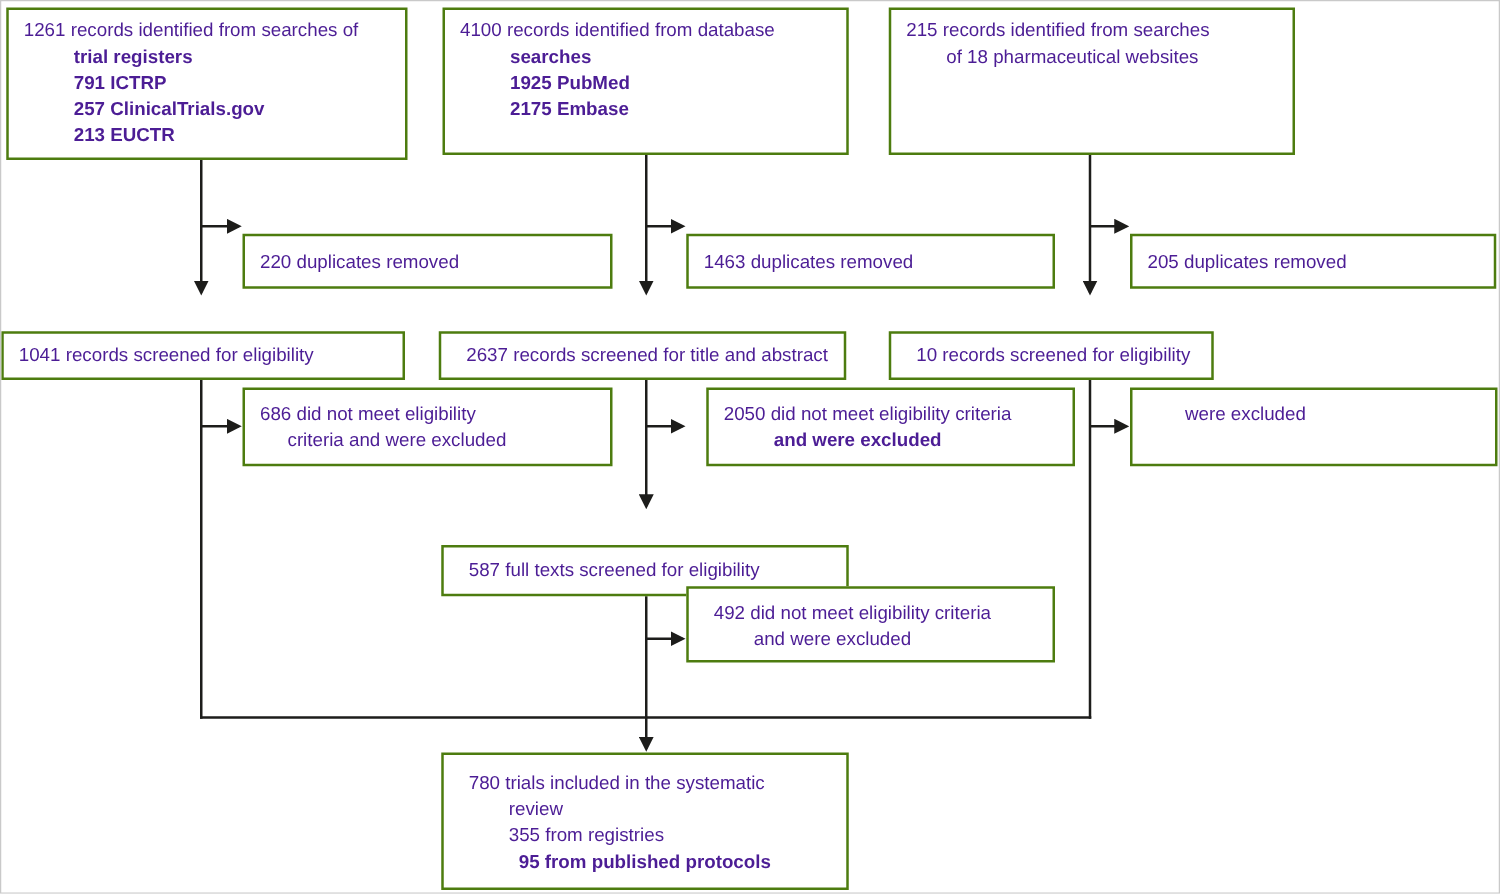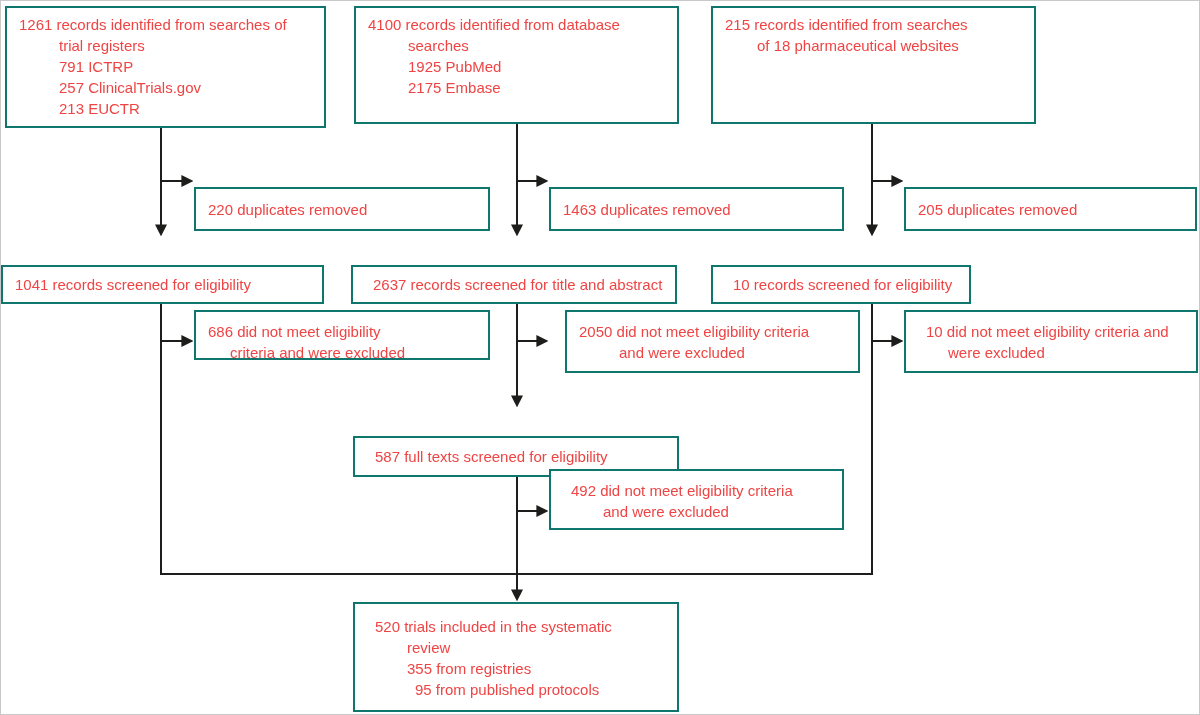--- a/index.html
+++ b/index.html
@@ -20,39 +20,39 @@
   .connectors {
     position: absolute;
     left: 0;
     top: 0;
     z-index: 0;
   }
   .box {
     position: absolute;
     z-index: 1;
     background: #ffffff;
-    border: 2px solid #0f766e;
+    border: 2px solid #4d7c0f;
     box-sizing: border-box;
-    color: #ef4444;
+    color: #4c1d95;
     font-size: 15px;
     line-height: 21px;
     padding: 6px 8px 6px 12px;
   }
   .box.vc {               
     display: flex;
     align-items: center;
     padding-top: 0;
     padding-bottom: 0;
     margin-top: 28px;
   }
   .box.pad-lg { padding-left: 20px; }
   .ln { white-space: nowrap; }
   .ind-s  { padding-left: 22px; }
   .ind-m  { padding-left: 32px; }
-  .ind-l  { padding-left: 40px; }
+  .ind-l  { padding-left: 40px; font-weight: bold; }
 </style>
 </head>
 <body>
 
 <div class="figure">
 
   <svg class="connectors" width="1200" height="715" viewBox="0 0 1200 715">
     <defs>
       <marker id="ah" viewBox="0 0 10 10" refX="8" refY="5" markerWidth="6" markerHeight="6" orient="auto-start-reverse">
         <path d="M0 0 L10 5 L0 10 z" fill="#1d1d1b"></path>
@@ -120,44 +120,43 @@
   </div>
 
   <div class="box vc pad-lg" style="left:350px;top:236px;width:326px;height:39px">
     <div class="ln">2637 records screened for title and abstract</div>
   </div>
 
   <div class="box vc pad-lg" style="left:710px;top:236px;width:260px;height:39px">
     <div class="ln">10 records screened for eligibility</div>
   </div>
 
-  <div class="box" style="left:193px;top:309px;width:296px;height:50px;padding-top:9px">
+  <div class="box" style="left:193px;top:309px;width:296px;height:63px;padding-top:9px">
     <div class="ln">686 did not meet eligibility</div>
     <div class="ln ind-s">criteria and were excluded</div>
   </div>
 
   <div class="box" style="left:564px;top:309px;width:295px;height:63px;padding-top:9px">
     <div class="ln">2050 did not meet eligibility criteria</div>
     <div class="ln ind-l">and were excluded</div>
   </div>
 
   <div class="box pad-lg" style="left:903px;top:309px;width:294px;height:63px;padding-top:9px">
-    <div class="ln">10 did not meet eligibility criteria and</div>
     <div class="ln ind-s">were excluded</div>
   </div>
 
   <div class="box vc pad-lg" style="left:352px;top:407px;width:326px;height:41px">
     <div class="ln">587 full texts screened for eligibility</div>
   </div>
 
   <div class="box pad-lg" style="left:548px;top:468px;width:295px;height:61px;padding-top:9px">
     <div class="ln">492 did not meet eligibility criteria</div>
     <div class="ln ind-m">and were excluded</div>
   </div>
 
   <div class="box pad-lg" style="left:352px;top:601px;width:326px;height:110px;padding-top:12px">
-    <div class="ln">520 trials included in the systematic</div>
+    <div class="ln">780 trials included in the systematic</div>
     <div class="ln ind-m">review</div>
     <div class="ln ind-m">355 from registries</div>
     <div class="ln ind-l">95 from published protocols</div>
   </div>
 
 </div>
 
 </body></html>

